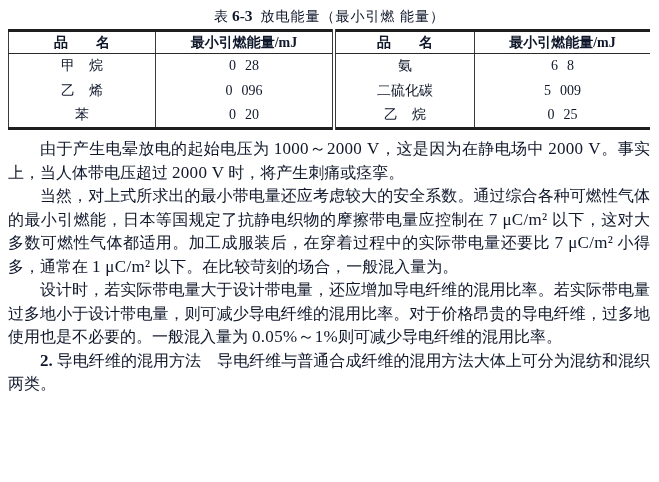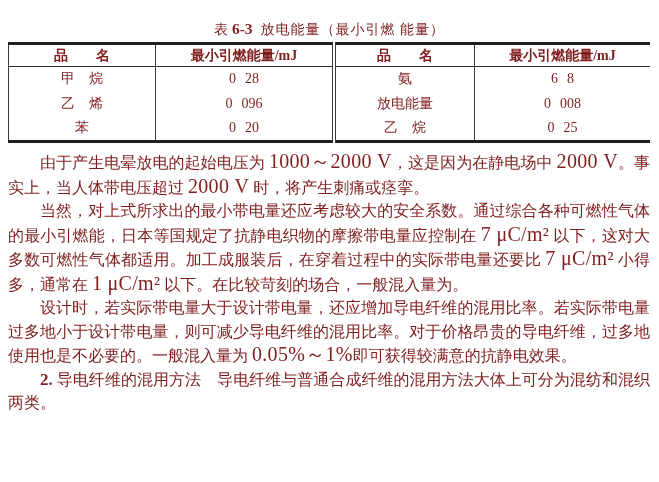--- a/index.html
+++ b/index.html
@@ -1,24 +1,24 @@
 <!DOCTYPE html>
 <html><head>
 <meta charset="utf-8">
 <style>
   html,body{margin:0;padding:0;background:#ffffff;}
   .page{
     position:relative;
     width:659px;height:482px;
     background:#ffffff;
-    color:#7f1d1d;
+    color:#0f172a;
     font-family:"Liberation Serif","DejaVu Serif",serif;
     overflow:hidden;
     box-sizing:border-box;
-    padding-top:19px;
+    padding-top:6px;
   }
   
   .caption{
     text-align:center;
     font-size:14px;
     height:19px;
     line-height:19px;
     margin-bottom:4px;
     letter-spacing:1px;
   }
@@ -64,21 +64,21 @@
     font-size:16px;
     line-height:23.5px;
     text-align:justify;
   }
   .body p{
     margin:0;
     text-indent:2em;
   }
   .num{
     font-family:"Liberation Serif",serif;
-    font-size:20px;
+    font-size:17px;
     letter-spacing:0.3px;
   }
   .bold{
     font-weight:bold;
     font-size:17px;
   }
 </style>
 </head>
 <body>
 
@@ -100,32 +100,32 @@
     <tbody id="tbl-body">
         <tr>
           <td class="c0 name">甲　烷</td>
           <td class="c1 val">0 28</td>
           <td class="c2 name">氨</td>
           <td class="c3 val">6 8</td>
         </tr>
         <tr>
           <td class="c0 name">乙　烯</td>
           <td class="c1 val">0 096</td>
-          <td class="c2 name">放电能量</td>
-          <td class="c3 val">0 008</td>
+          <td class="c2 name">二硫化碳</td>
+          <td class="c3 val">5 009</td>
         </tr>
         <tr>
           <td class="c0 name">苯</td>
           <td class="c1 val">0 20</td>
           <td class="c2 name">乙　烷</td>
           <td class="c3 val">0 25</td>
         </tr>
       </tbody>
   </table>
 
   <div class="body" id="body-text">
       <p><span>由于产生电晕放电的起始电压为 </span><span class="num">1000～2000 V</span><span>，这是因为在静电场中 </span><span class="num">2000 V</span><span>。事实上，当人体带电压超过 </span><span class="num">2000 V</span><span> 时，将产生刺痛或痉挛。</span></p>
       <p><span>当然，对上式所求出的最小带电量还应考虑较大的安全系数。通过综合各种可燃性气体的最小引燃能，日本等国规定了抗静电织物的摩擦带电量应控制在 </span><span class="num">7 μC/m²</span><span> 以下，这对大多数可燃性气体都适用。加工成服装后，在穿着过程中的实际带电量还要比 </span><span class="num">7 μC/m²</span><span> 小得多，通常在 </span><span class="num">1 μC/m²</span><span> 以下。在比较苛刻的场合，一般混入量为。</span></p>
-      <p><span>设计时，若实际带电量大于设计带电量，还应增加导电纤维的混用比率。若实际带电量过多地小于设计带电量，则可减少导电纤维的混用比率。对于价格昂贵的导电纤维，过多地使用也是不必要的。一般混入量为 </span><span class="num">0.05%～1%</span><span>即可获得较满意的抗静电效果。</span></p>
+      <p><span>设计时，若实际带电量大于设计带电量，还应增加导电纤维的混用比率。若实际带电量过多地小于设计带电量，则可减少导电纤维的混用比率。对于价格昂贵的导电纤维，过多地使用也是不必要的。一般混入量为 </span><span class="num">0.05%～1%</span><span>则可减少导电纤维的混用比率。</span></p>
       <p><span class="bold">2.</span><span> 导电纤维的混用方法　导电纤维与普通合成纤维的混用方法大体上可分为混纺和混织两类。</span></p>
     </div>
 
 </div>
 
 </body></html>

